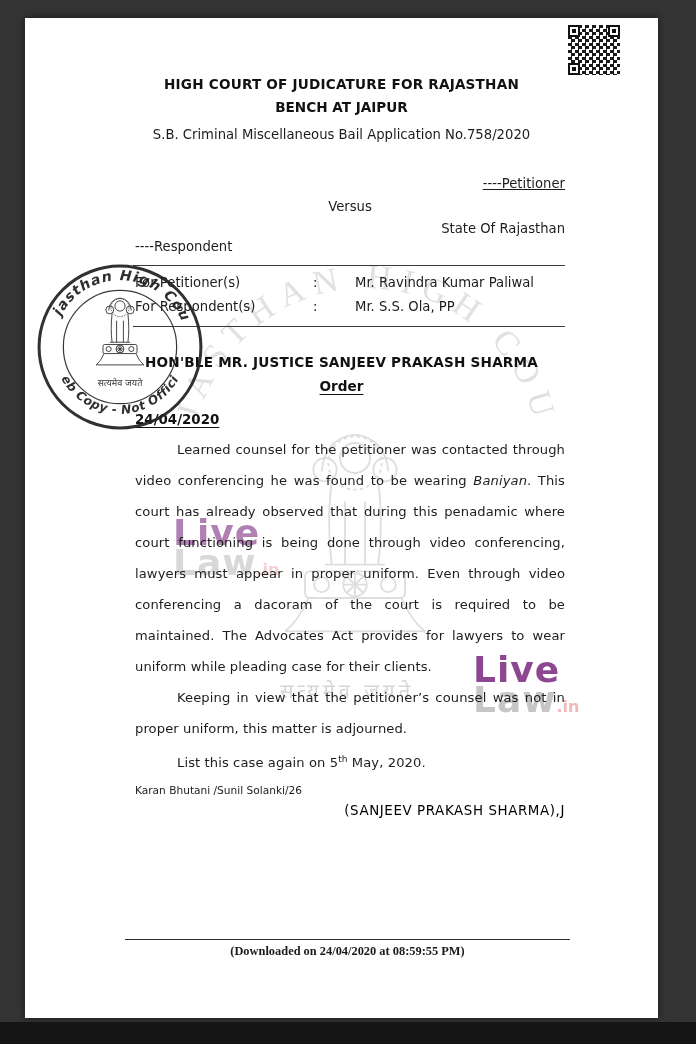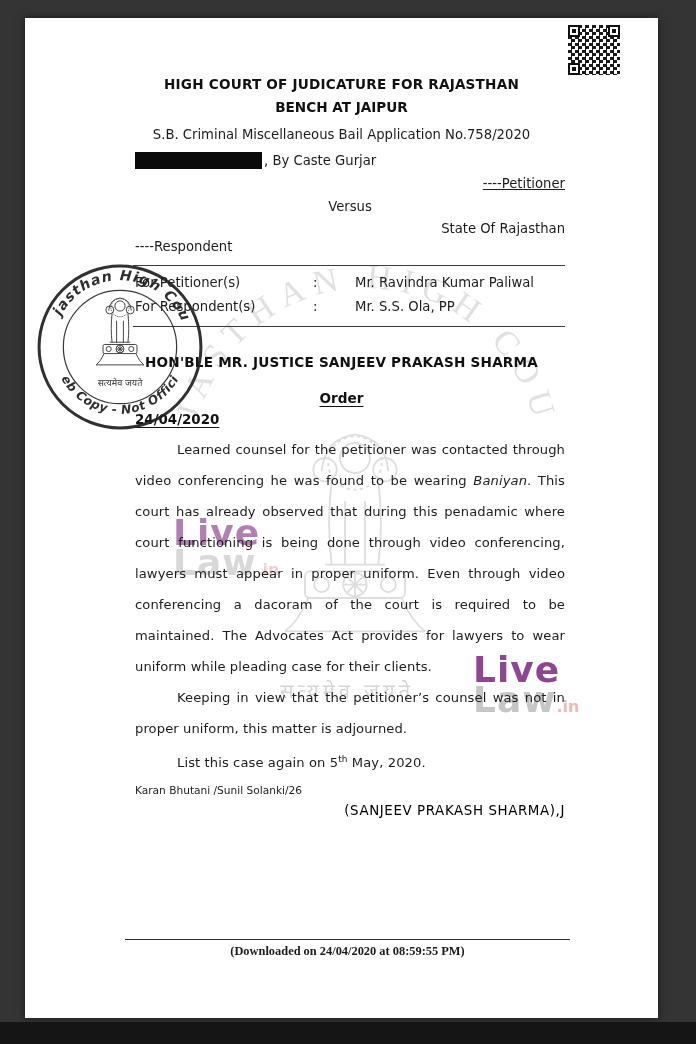--- a/index.html
+++ b/index.html
@@ -38,21 +38,21 @@
   .resp-tag{top:221px;font-size:13.2px;}
   .rule{position:absolute;left:108px;width:432px;border:none;border-top:1.6px solid #3a3a3a;margin:0;}
   .rule1{top:247px;}
   .rule2{top:308px;}
   .counsel{display:flex;font-size:13.2px;}
   .c1{top:257px;}
   .c2{top:281px;}
   .counsel .lab{width:178px;}
   .counsel .col{width:42px;}
   .judge{top:336px;font-size:13.6px;letter-spacing:.2px;}
-  .order-h{top:372px;font-size:13.6px;text-decoration:underline;text-underline-offset:3px;}
+  .order-h{top:360px;font-size:13.6px;text-decoration:underline;text-underline-offset:3px;}
   .order-date{top:394px;font-size:13.4px;font-weight:bold;color:#111;
     text-decoration:underline;text-underline-offset:3px;}
   .body-text{
     top:416px;font-size:13.1px;line-height:31px;text-align:justify;
     color:#1d1d1d;letter-spacing:.1px;
   }
   .body-text p{margin:0;text-indent:42px;}
   .body-text .ital{font-style:italic;}
   sup{font-size:9px;}
   .signature{top:785px;text-align:right;font-size:13.4px;letter-spacing:.6px;color:#000000;}
@@ -131,24 +131,20 @@
     <div class="qr">
       <div class="qr-finder qr-tl"></div>
       <div class="qr-finder qr-tr"></div>
       <div class="qr-finder qr-bl"></div>
     </div>
 
     <div class="abs center t-bold title1">HIGH COURT OF JUDICATURE FOR RAJASTHAN</div>
     <div class="abs center t-bold title2">BENCH AT JAIPUR</div>
     <div class="abs center case-no">S.B. Criminal Miscellaneous Bail Application No.758/2020</div>
 
-    <div class="abs content-col pet-row">
-      <span class="redact"></span>
-      <span>, By Caste Gurjar</span>
-    </div>
     <div class="abs content-col pet-tag">----Petitioner</div>
     <div class="abs content-col versus">Versus</div>
     <div class="abs content-col resp-name">State Of Rajasthan</div>
     <div class="abs content-col resp-tag">----Respondent</div>
 
     <hr class="rule rule1">
 
     <div class="abs content-col counsel c1">
       <span class="lab">For Petitioner(s)</span>
       <span class="col">:</span>

